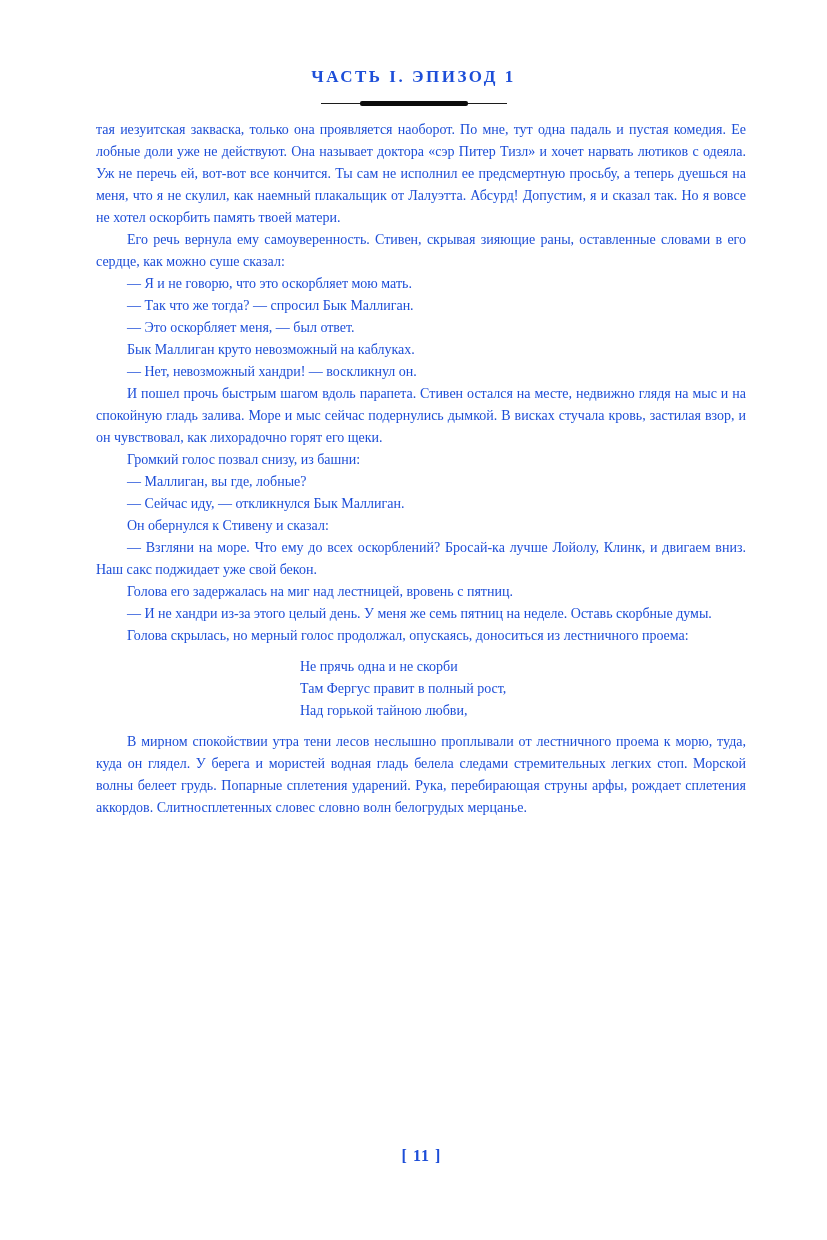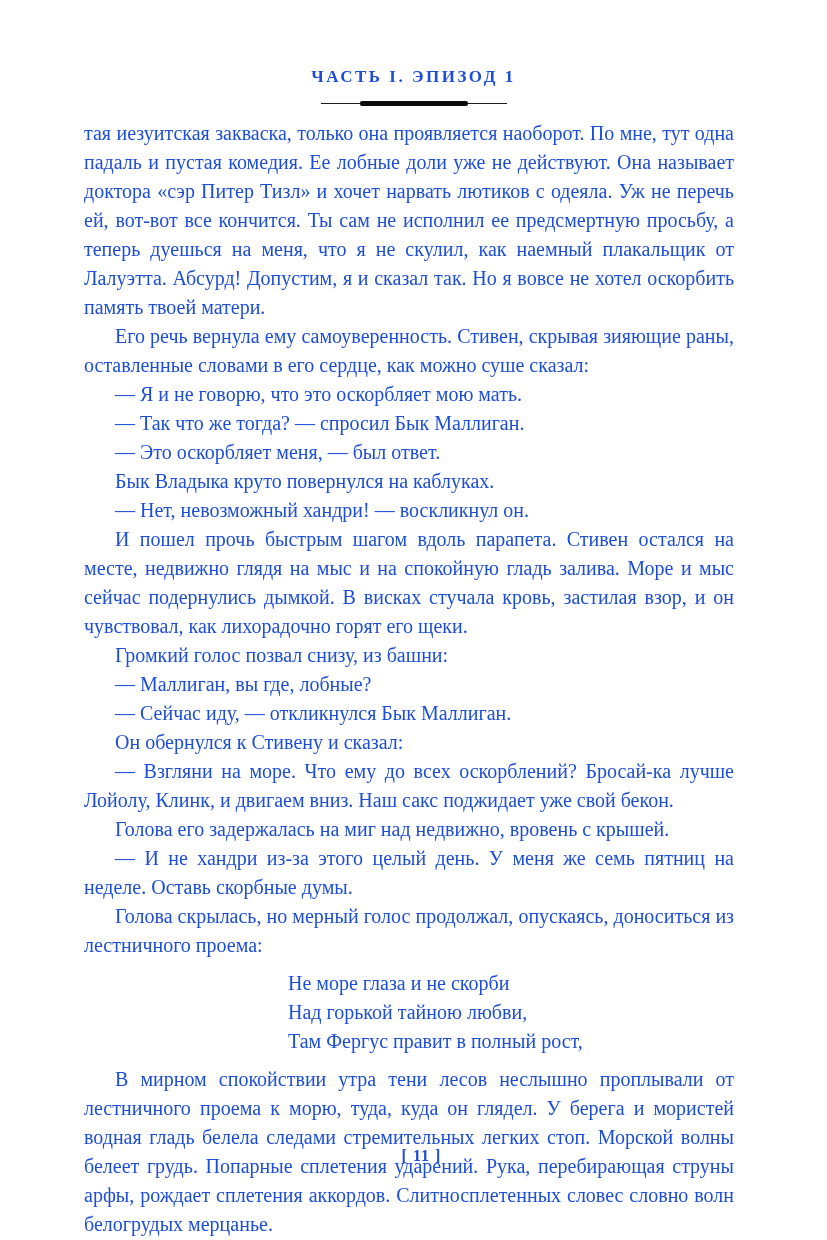--- a/index.html
+++ b/index.html
@@ -36,24 +36,24 @@
     background: #1c1c1c;
   }
   .section-divider .thick-rule {
     position: absolute; top: 0; left: 39px;
     width: 108px; height: 4.5px;
     background: #0c0c0c;
     border-radius: 2px;
   }
   .text-block {
     position: absolute;
-    top: 103px; left: 84px;
+    top: 103px; left: 96px;
     width: 650px;
-    font-size: 20px;
-    line-height: 29px;
+    font-size: 14px;
+    line-height: 22px;
     text-align: justify;
     hyphens: manual;
   }
   .text-block p {
     margin: 0;
     text-indent: 31px;
   }
   .text-block p.opening { text-indent: 0; }
   .verse-block {
     margin: 9px 0 9px 204px;
@@ -81,36 +81,36 @@
     <span class="thin-rule"></span>
     <span class="thick-rule"></span>
   </div>
 
   <div class="text-block">
     <p class="opening">тая иезуитская закваска, только она проявляется наоборот. По мне, тут одна падаль и пустая комедия. Ее лобные доли уже не действуют. Она называет доктора «сэр Питер Тизл» и хочет нарвать лютиков с одеяла. Уж не перечь ей, вот-вот все кончится. Ты сам не исполнил ее предсмертную просьбу, а теперь дуешься на меня, что я не скулил, как наемный плакальщик от Лалуэтта. Абсурд! Допустим, я и сказал так. Но я вовсе не хотел оскорбить память твоей матери.</p>
     <p>Его речь вернула ему самоуверенность. Стивен, скрывая зи­яющие раны, оставленные словами в его сердце, как можно суше сказал:</p>
     <p>— Я и не говорю, что это оскорбляет мою мать.</p>
     <p>— Так что же тогда? — спросил Бык Маллиган.</p>
     <p>— Это оскорбляет меня, — был ответ.</p>
-    <p>Бык Владыка круто повернулся на каблуках.</p>
+    <p>Бык Маллиган круто невозможный на каблуках.</p>
     <p>— Нет, невозможный хандри! — воскликнул он.</p>
     <p>И пошел прочь быстрым шагом вдоль парапета. Стивен остался на месте, недвижно глядя на мыс и на спокойную гладь залива. Море и мыс сейчас подернулись дымкой. В висках стучала кровь, застилая взор, и он чувствовал, как лихорадочно горят его щеки.</p>
     <p>Громкий голос позвал снизу, из башни:</p>
     <p>— Маллиган, вы где, лобные?</p>
     <p>— Сейчас иду, — откликнулся Бык Маллиган.</p>
     <p>Он обернулся к Стивену и сказал:</p>
     <p>— Взгляни на море. Что ему до всех оскорблений? Бросай-ка лучше Лойолу, Клинк, и двигаем вниз. Наш сакс поджидает уже свой бекон.</p>
-    <p>Голова его задержалась на миг над недвижно, вровень с крышей.</p>
+    <p>Голова его задержалась на миг над лестницей, вровень с пятниц.</p>
     <p>— И не хандри из-за этого целый день. У меня же семь пятниц на неделе. Оставь скорбные думы.</p>
     <p>Голова скрылась, но мерный голос продолжал, опускаясь, доно­ситься из лестничного проема:</p>
 
     <div class="verse-block">
-      <div class="verse-line">Не море глаза и не скорби</div>
+      <div class="verse-line">Не прячь одна и не скорби</div>
+      <div class="verse-line">Там Фергус правит в полный рост,</div>
       <div class="verse-line">Над горькой тайною любви,</div>
-      <div class="verse-line">Там Фергус правит в полный рост,</div>
     </div>
 
     <p>В мирном спокойствии утра тени лесов неслышно проплывали от лестничного проема к морю, туда, куда он глядел. У берега и мори­стей водная гладь белела следами стремительных легких стоп. Мор­ской волны белеет грудь. Попарные сплетения ударений. Рука, пере­бирающая струны арфы, рождает сплетения аккордов. Слитноспле­тенных словес словно волн белогрудых мерцанье.</p>
   </div>
 
   <div class="page-number">[ 11 ]</div>
 
 </div>
 
 </body></html>

